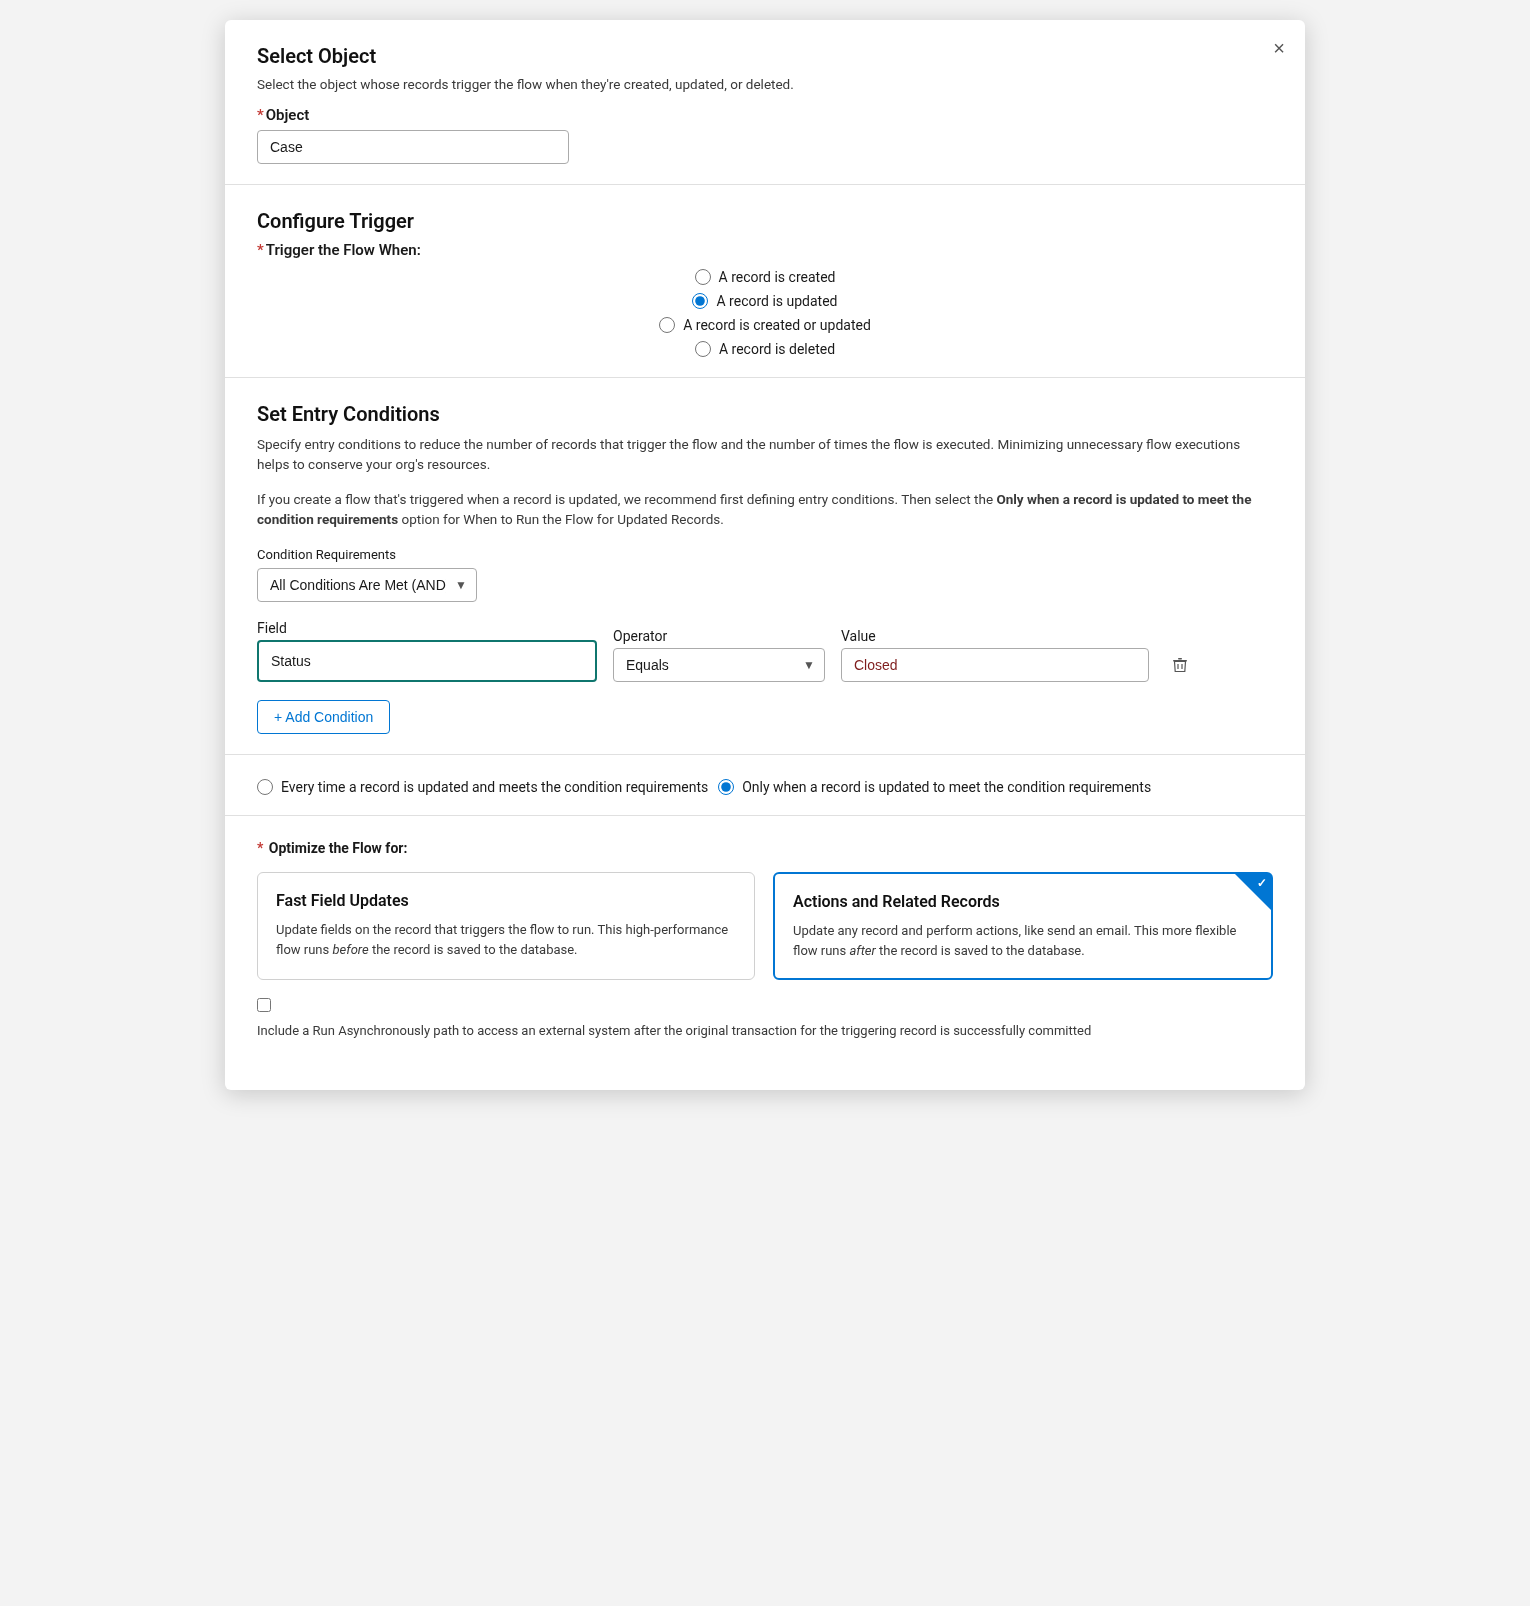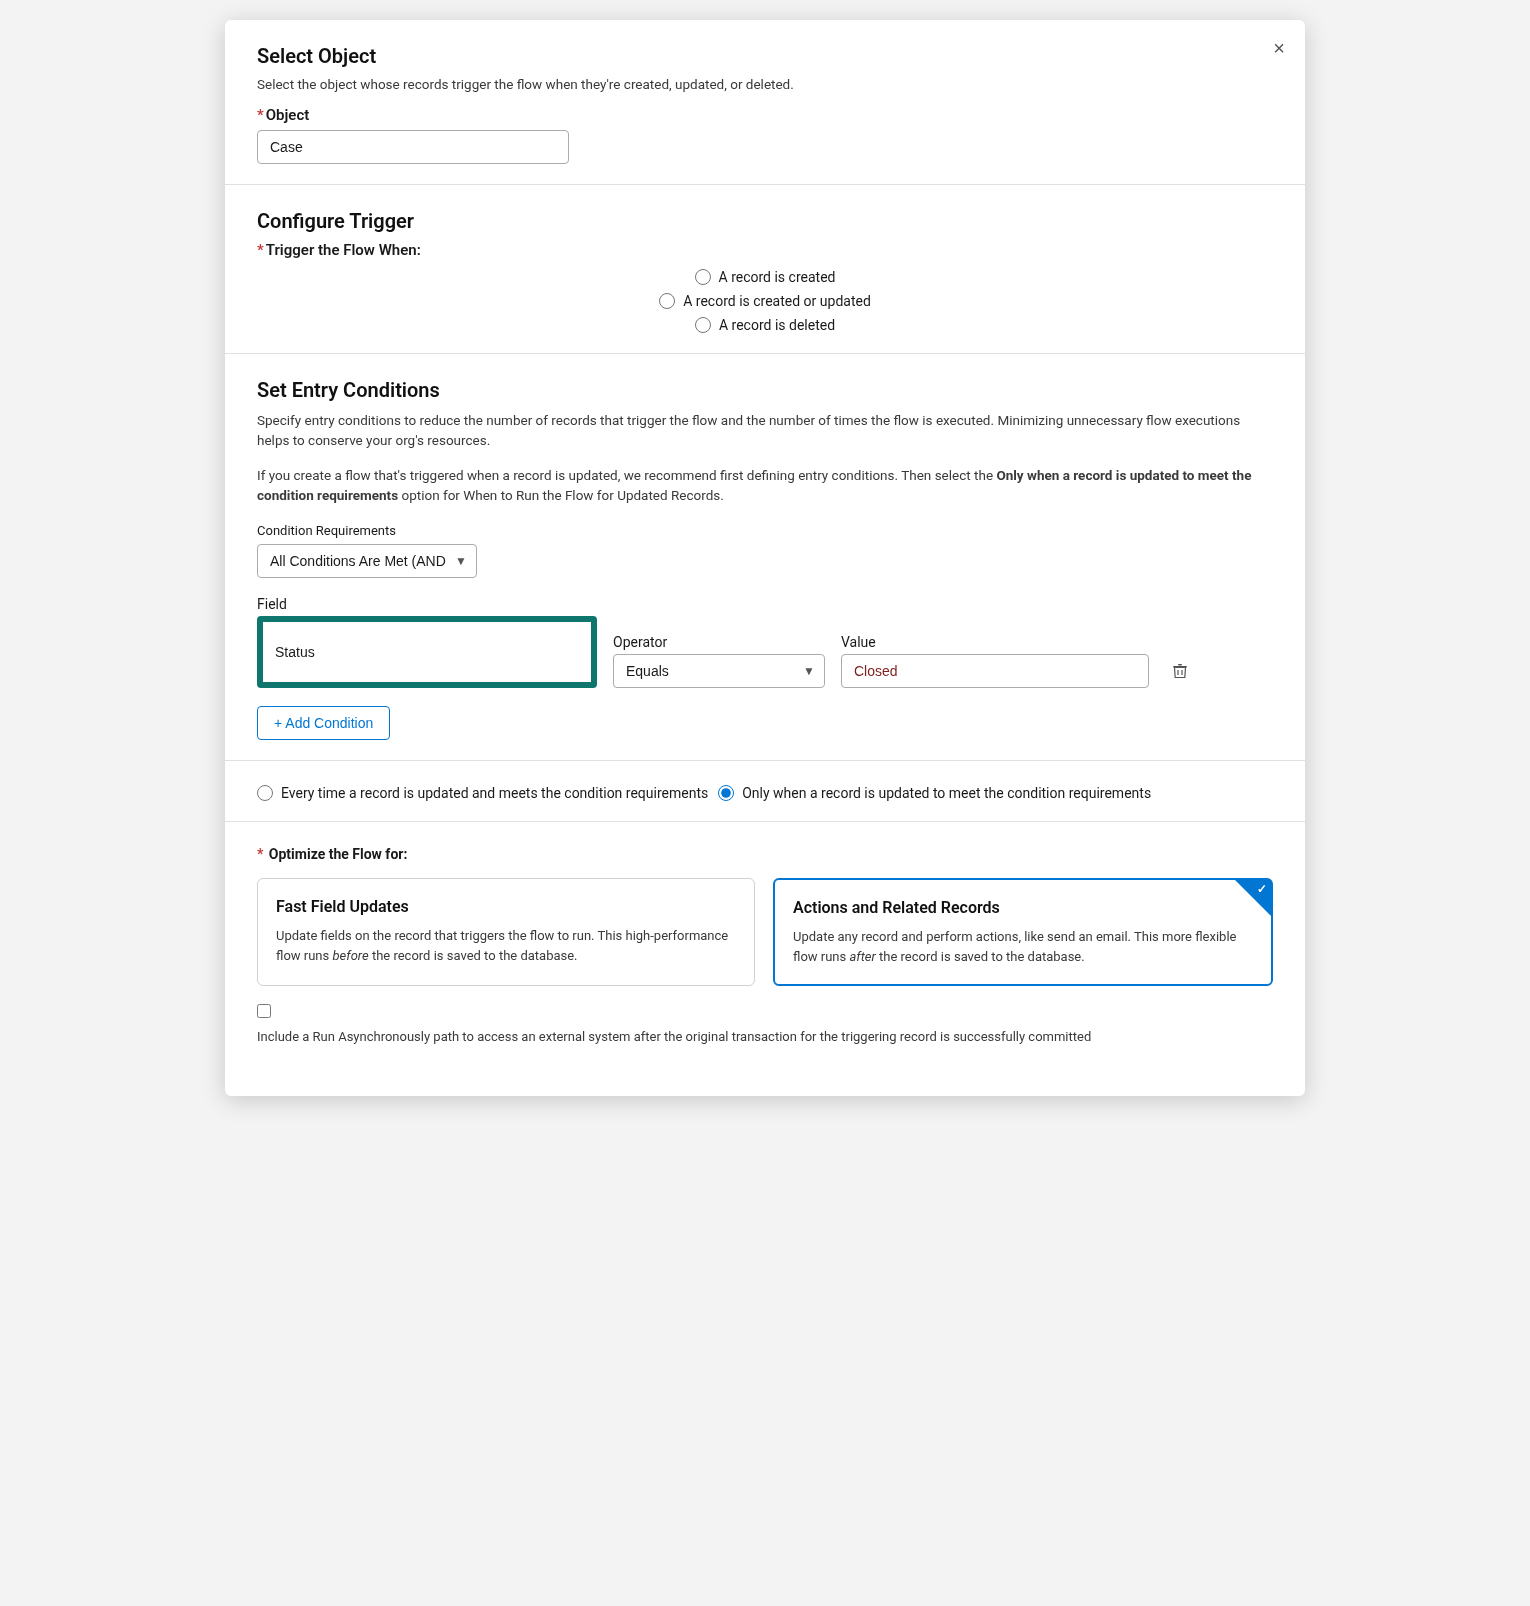--- a/index.html
+++ b/index.html
@@ -141,22 +141,22 @@
       margin-top: 18px;
       margin-bottom: 14px;
     }
     .condition-field-group {
       display: flex;
       flex-direction: column;
       gap: 4px;
     }
     .field-input-wide {
       width: 340px;
-      padding: 22px 12px;
-      border: 6px solid #0f766e;
+      padding: 11px 12px;
+      border: 2px solid #0f766e;
       border-radius: 4px;
       font-size: 14px;
       color: #1a1a1a;
       background: #fff;
     }
     .operator-select-wrapper {
       position: relative;
       display: inline-block;
     }
     .operator-select {
@@ -341,20 +341,24 @@
 
   <div class="section trigger-section">
     <div class="section-title">Configure Trigger</div>
     <div class="field-label">
       <span class="required-star">*</span><span>Trigger the Flow When:</span>
     </div>
     <div class="radio-group">
       <label class="radio-item">
         <input type="radio" name="trigger" style="">
         <span>A record is created</span>
+      </label>
+      <label class="radio-item">
+        <input type="radio" name="trigger" checked="" style="">
+        <span>A record is updated</span>
       </label>
       <label class="radio-item">
         <input type="radio" name="trigger" style="">
         <span>A record is created or updated</span>
       </label>
       <label class="radio-item">
         <input type="radio" name="trigger" style="">
         <span>A record is deleted</span>
       </label>
     </div>

